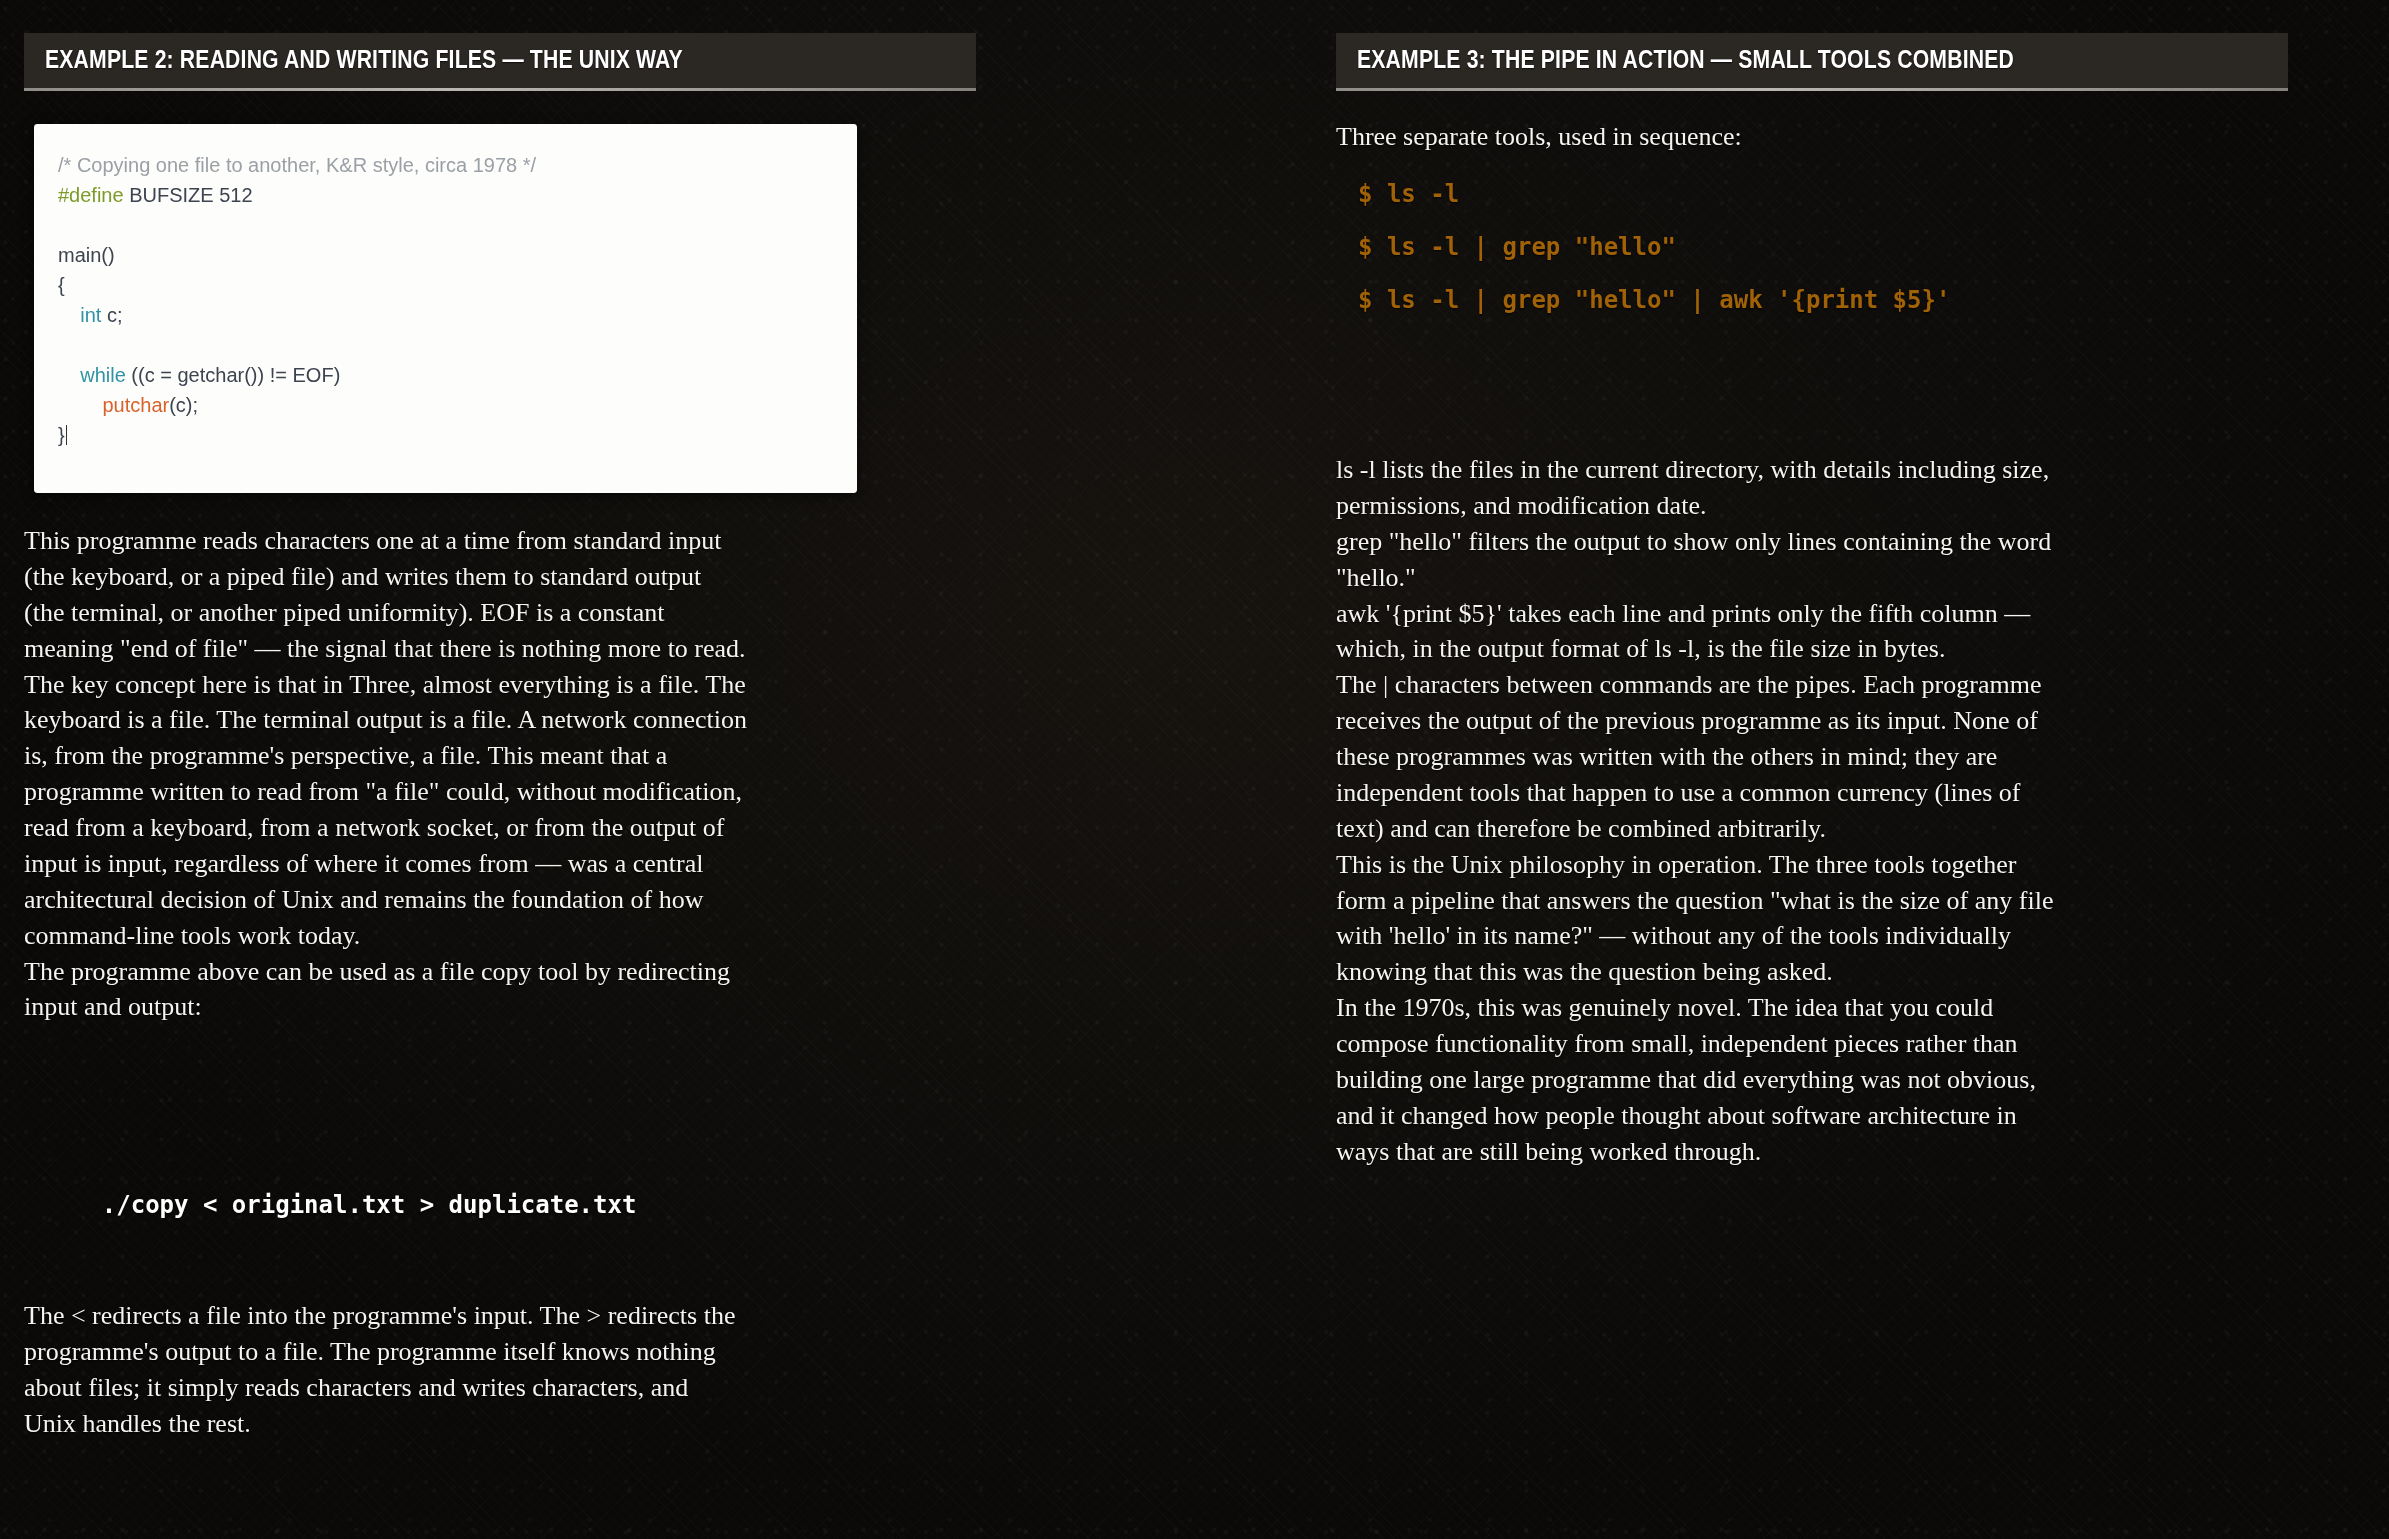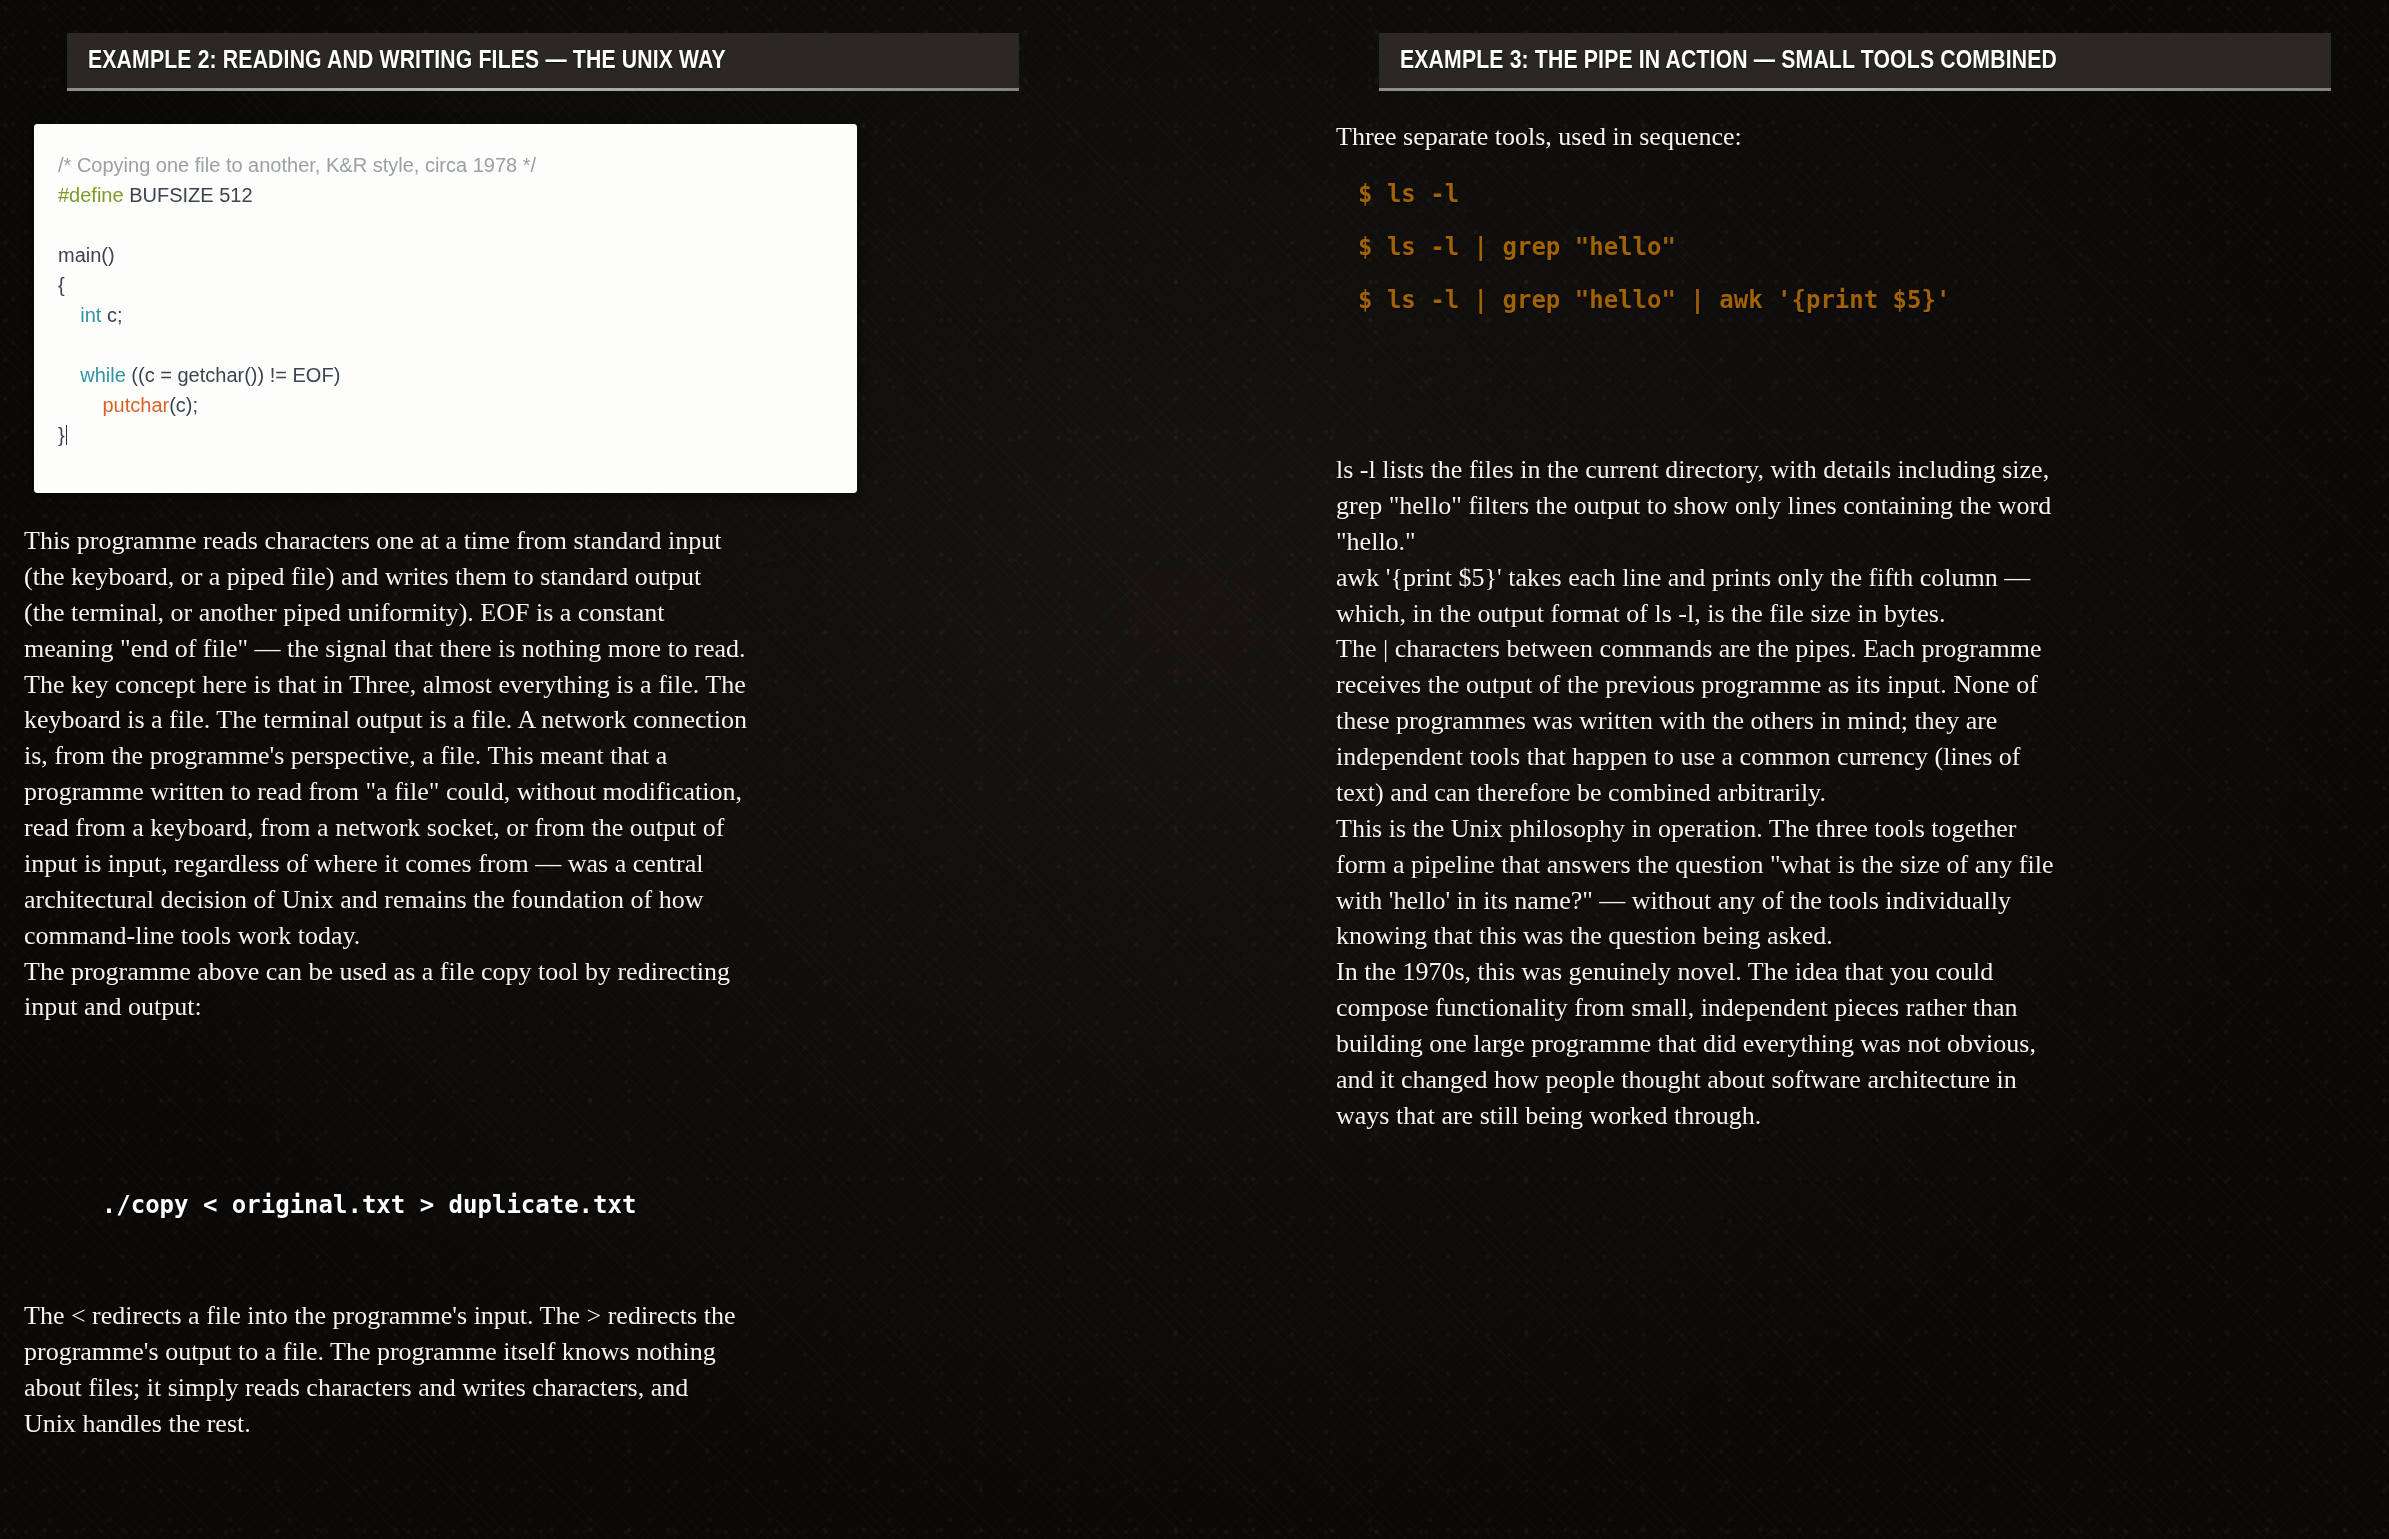--- a/index.html
+++ b/index.html
@@ -23,21 +23,21 @@
       radial-gradient(circle at 30% 80%, rgba(255,255,255,0.020) 0 1.7px, transparent 2.6px),
       repeating-linear-gradient(45deg, rgba(255,255,255,0.016) 0 0.9px, transparent 0.9px 7.7px),
       repeating-linear-gradient(-45deg, rgba(255,255,255,0.013) 0 0.9px, transparent 0.9px 9.4px),
       radial-gradient(ellipse at 50% 40%, #16130f 0%, #0a0908 72%);
     background-size: 39px 39px, 50px 50px, 60px 60px, 44px 44px, auto, auto, auto;
   }
 
   .slide { position:absolute; inset:0; }
 
   
-  .hdr-wrap { position:absolute;margin-left:43px; }
+  .hdr-wrap { position:absolute; }
   .hdr-bar {
     background:#2b2723;
     padding:11px 20.5px 13px 20.5px;
   }
   .hdr-title {
     font-family:"Liberation Sans", sans-serif;
     font-weight:700;
     font-size:26.5px;
     letter-spacing:0.2px;
     color:#ffffff;
@@ -187,20 +187,21 @@
   </div>
 
   <div class="cmd-list" style="left:1358px; top:180px;">
     <div class="cmd-row">$ ls -l</div>
     <div class="cmd-row">$ ls -l | grep "hello"</div>
     <div class="cmd-row">$ ls -l | grep "hello" | awk '{print $5}'</div>
   </div>
 
   <div class="prose" style="left:1336px; top:452px; width:952px;">
     <span class="ln">ls -l lists the files in the current directory, with details including size,</span>
+    <span class="ln">permissions, and modification date.</span>
     <span class="ln">grep "hello" filters the output to show only lines containing the word</span>
     <span class="ln">"hello."</span>
     <span class="ln">awk '{print $5}' takes each line and prints only the fifth column —</span>
     <span class="ln">which, in the output format of ls -l, is the file size in bytes.</span>
     <span class="ln">The | characters between commands are the pipes. Each programme</span>
     <span class="ln">receives the output of the previous programme as its input. None of</span>
     <span class="ln">these programmes was written with the others in mind; they are</span>
     <span class="ln">independent tools that happen to use a common currency (lines of</span>
     <span class="ln">text) and can therefore be combined arbitrarily.</span>
     <span class="ln"> This is the Unix philosophy in operation. The three tools together</span>

